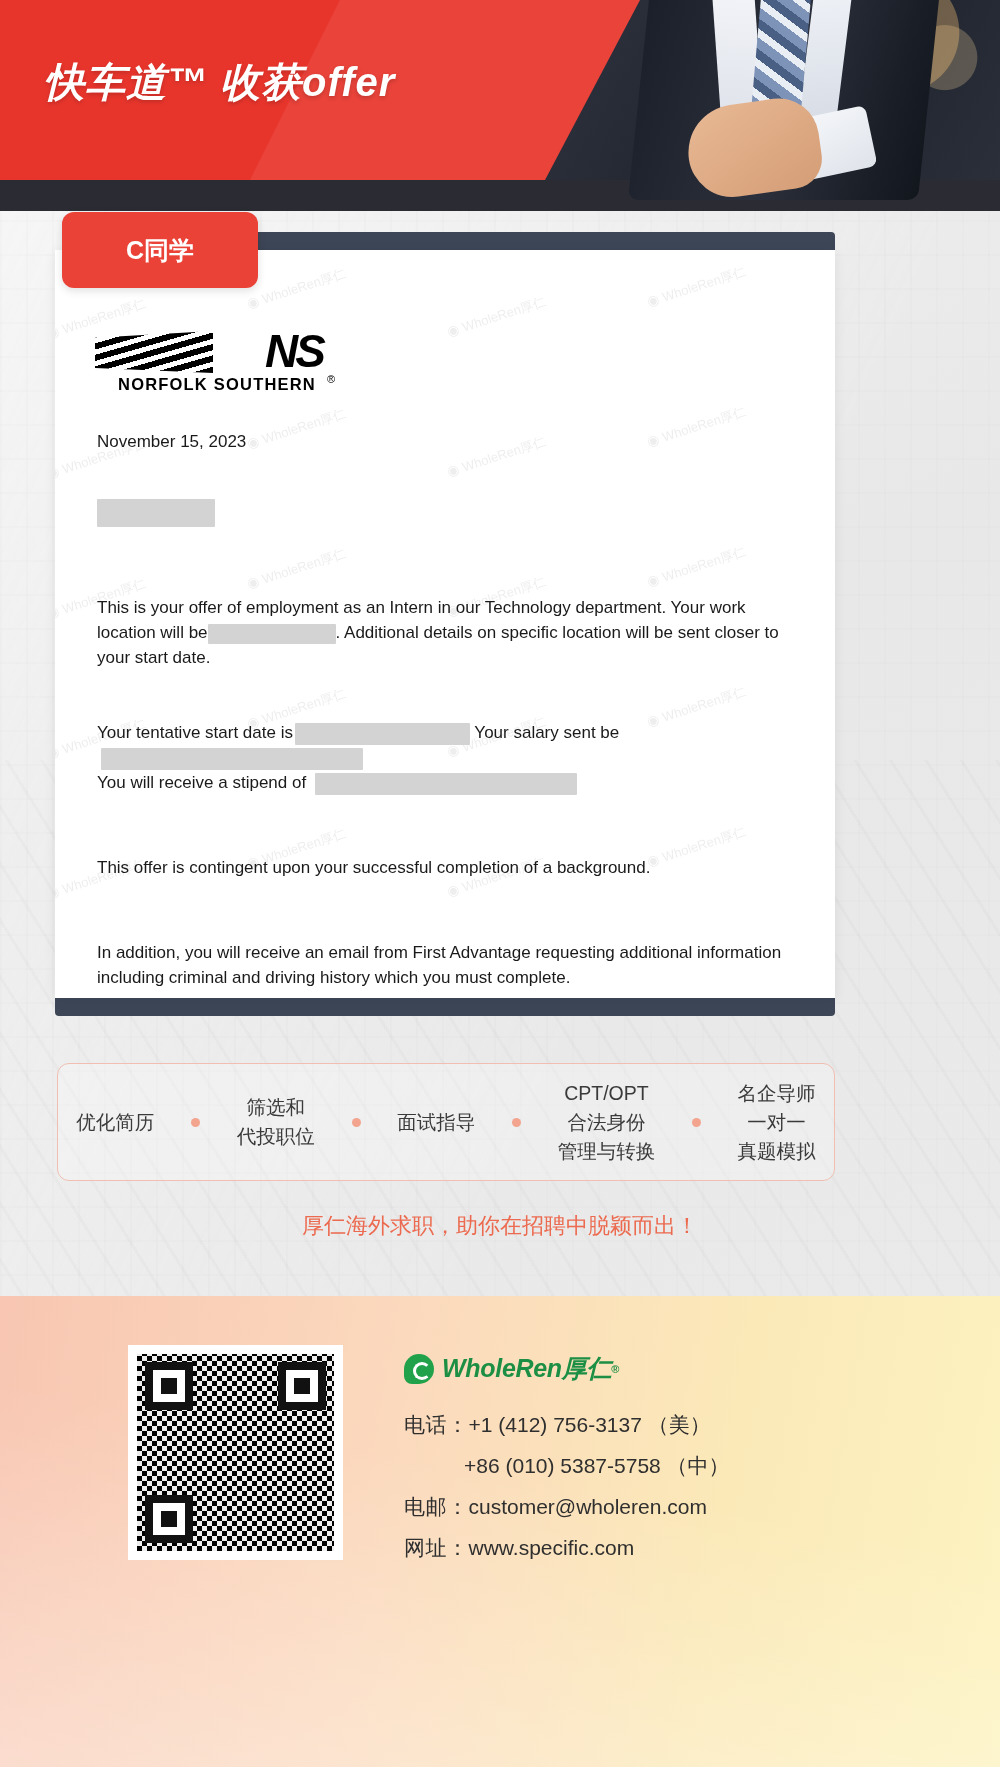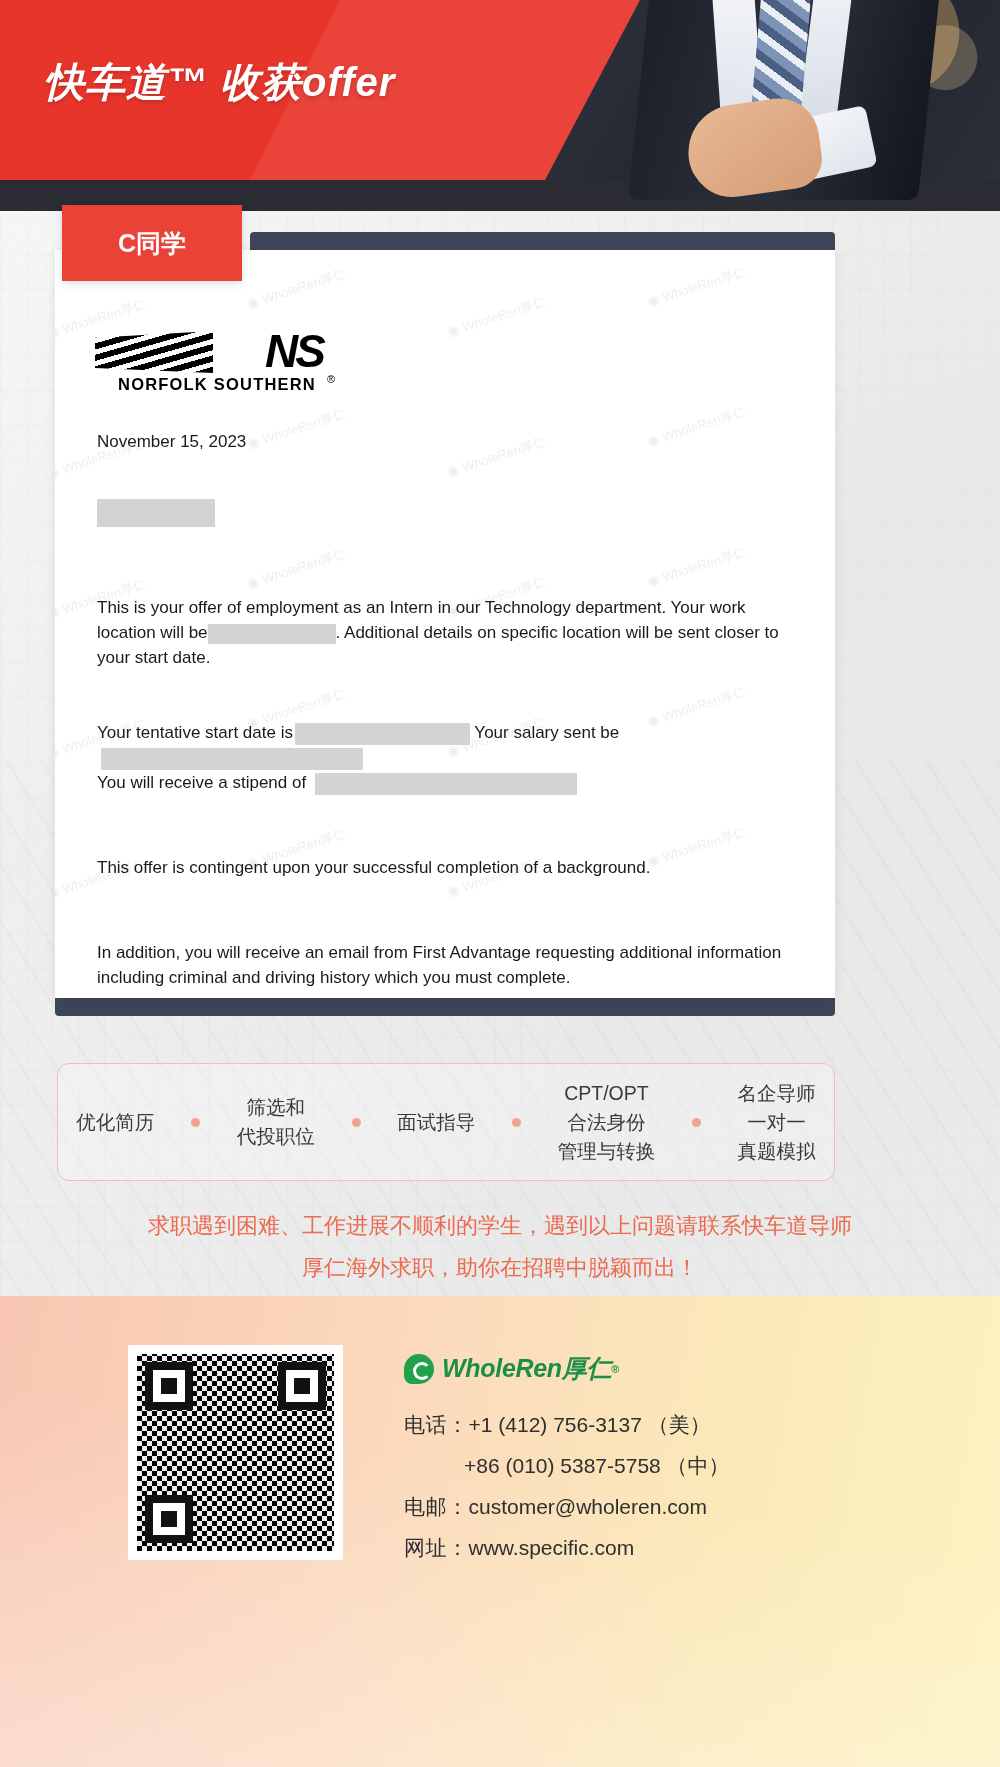--- a/index.html
+++ b/index.html
@@ -110,24 +110,24 @@
     font-weight: bold;
     font-style: italic;
     letter-spacing: 1px;
     text-shadow: 0 2px 4px rgba(0,0,0,.18);
     white-space: nowrap;
   }
 
   
   .badge {
     position: absolute;
-    left: 62px; top: 205px;
-    width: 180px; height: 76px;
+    left: 62px; top: 212px;
+    width: 196px; height: 76px;
     background: #ea4237;
-    border-radius: 0;
+    border-radius: 12px;
     color: #fff;
     font-size: 25px;
     font-weight: bold;
     display: flex;
     align-items: center;
     justify-content: center;
     box-shadow: 0 3px 8px rgba(0,0,0,.12);
     z-index: 5;
   }
 
@@ -465,21 +465,20 @@
     </div>
     <div class="dot"></div>
     <div class="svc">
       <div>名企导师</div>
       <div>一对一</div>
       <div>真题模拟</div>
     </div>
   </div>
 
   <div class="slogan">
-    <div>求职遇到困难、工作进展不顺利的学生，遇到以上问题请联系快车道导师</div>
     <div>厚仁海外求职，助你在招聘中脱颖而出！</div>
   </div>
 
   <div class="footer">
 
     <div class="qr">
       <div class="qr-inner"></div>
       <div class="qr-eye qr-e1">
           <i></i>
         </div>

